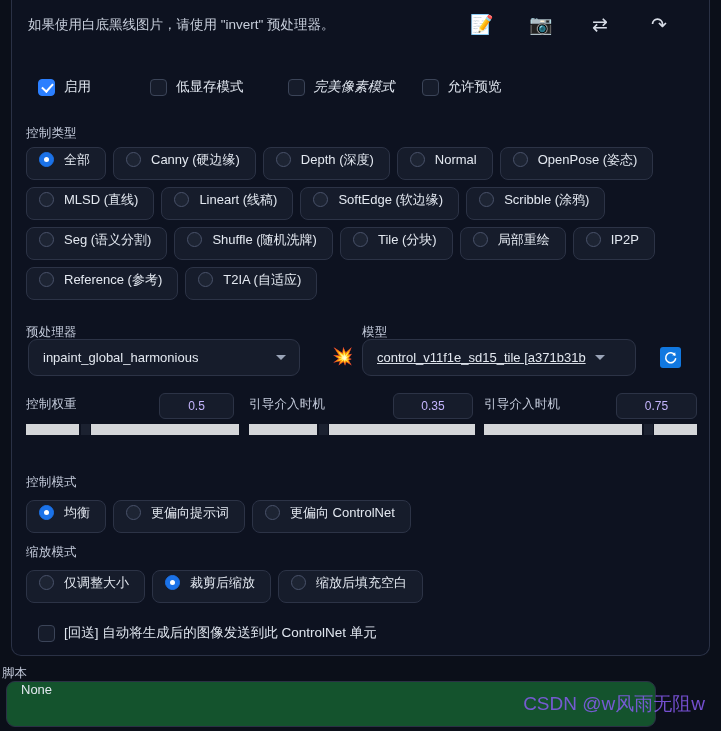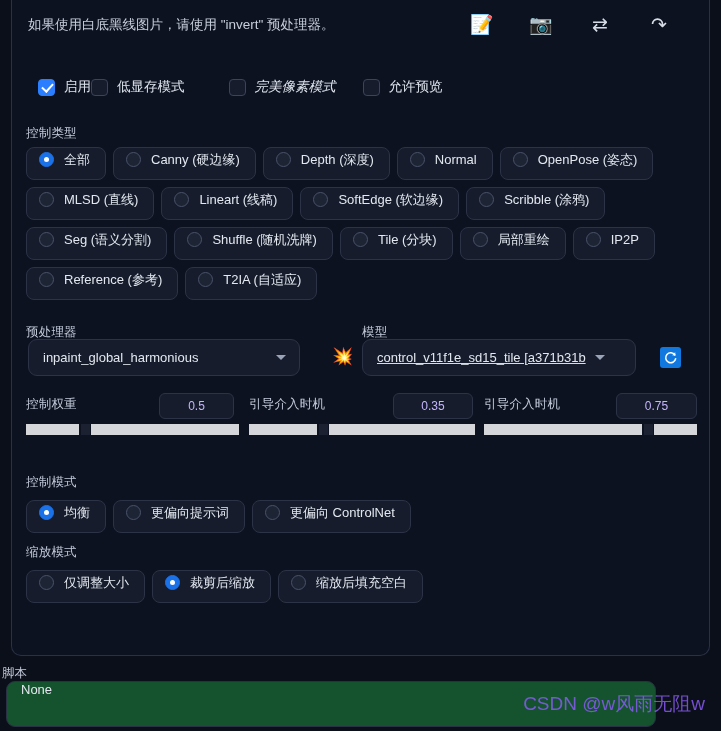--- a/index.html
+++ b/index.html
@@ -289,21 +289,21 @@
     <div class="hint-text">如果使用白底黑线图片，请使用 "invert" 预处理器。</div>
     <div class="icon-row">
       <div class="emoji-btn">📝</div>
       <div class="emoji-btn">📷</div>
       <div class="emoji-btn">⇄</div>
       <div class="emoji-btn">↷</div>
     </div>
   </div>
 
   <div class="cb-row">
-    <div class="cb-item" style="">
+    <div class="cb-item" style="margin-right:59px;">
       <div class="cb-box checked"></div>
       <div class="cb-label">启用</div>
     </div>
     <div class="cb-item" style="margin-right:44px;">
       <div class="cb-box"></div>
       <div class="cb-label">低显存模式</div>
     </div>
     <div class="cb-item" style="margin-right:27px;font-style:italic;">
       <div class="cb-box"></div>
       <div class="cb-label">完美像素模式</div>
@@ -459,20 +459,24 @@
     <div class="pill">
       <div class="radio sel"></div>
       <div class="pill-text">裁剪后缩放</div>
     </div>
     <div class="pill">
       <div class="radio"></div>
       <div class="pill-text">缩放后填充空白</div>
     </div>
   </div>
 
+  <div class="cb-item" style="position:absolute; left:26px; top:624px;">
+    <div class="cb-box"></div>
+    <div class="cb-label">[回送] 自动将生成后的图像发送到此 ControlNet 单元</div>
+  </div>
 
 </div>
 
 <div class="script-label">脚本</div>
 <div class="script-box">
   <span>None</span>
 </div>
 
 <div class="watermark">CSDN @w风雨无阻w</div>
 

